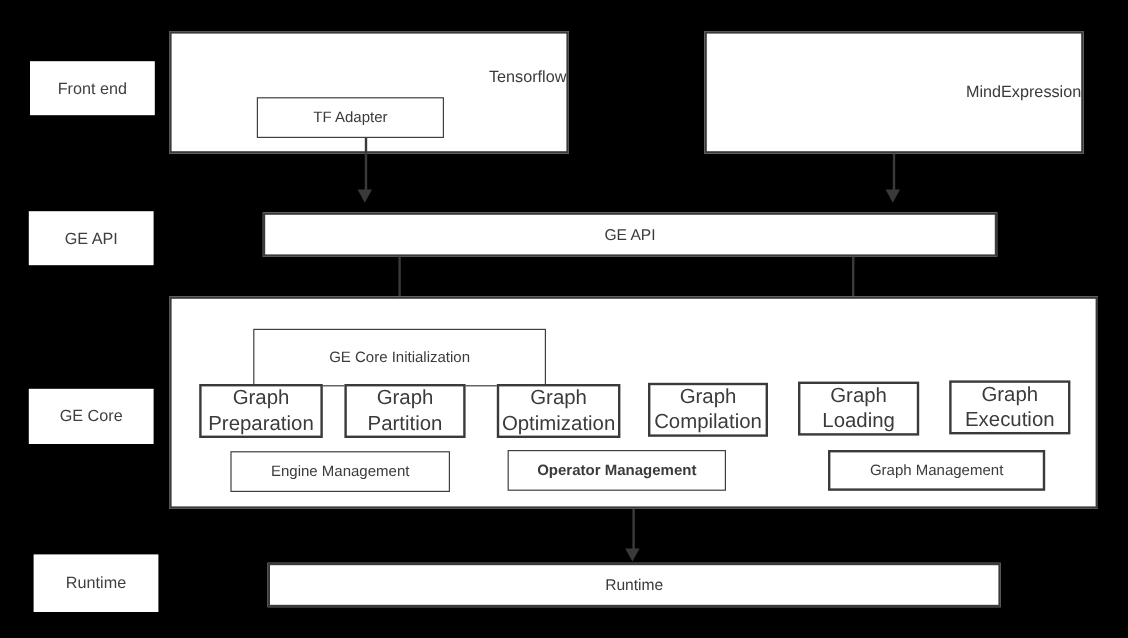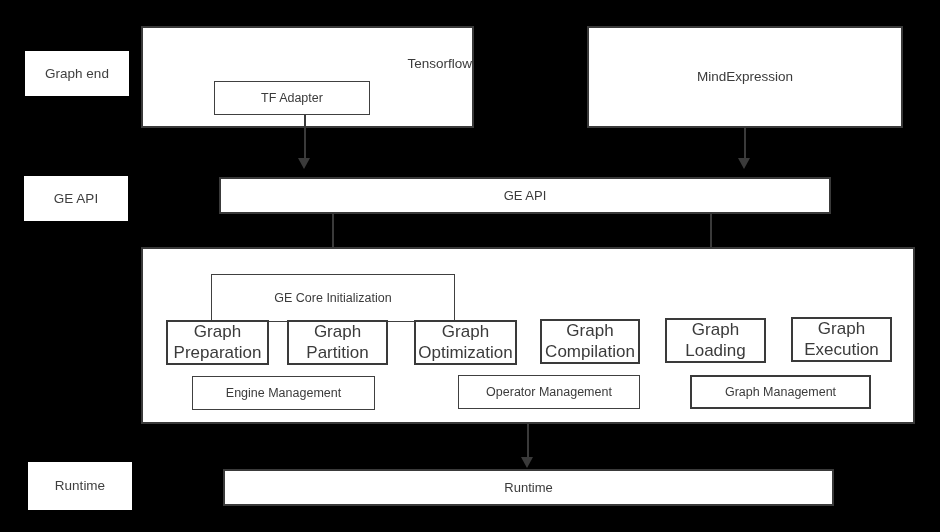--- a/index.html
+++ b/index.html
@@ -82,41 +82,44 @@
     border-right: 6px solid transparent;
     border-top: 11px solid #3a3a3a;
   }
 </style>
 </head>
 <body>
 
 <div id="canvas">
 
   <div class="box tier-label" style="left:25px; top:51px; width:104px; height:45px;">
-    <span>Graph end</span>
+    <span>Front end</span>
   </div>
 
   <div class="box tier-label" style="left:24px; top:176px; width:104px; height:45px;">
     <span>GE API</span>
   </div>
 
+  <div class="box tier-label" style="left:24px; top:324px; width:104px; height:46px;">
+    <span>GE Core</span>
+  </div>
 
   <div class="box tier-label" style="left:28px; top:462px; width:104px; height:48px;">
     <span>Runtime</span>
   </div>
 
   <div class="box outlined panel" style="left:141px; top:26px; width:333px; height:102px;">
     <span>Tensorflow</span>
   </div>
 
   <div class="box thin" style="left:214px; top:81px; width:156px; height:34px; font-size:12.5px;">
     <span>TF Adapter</span>
   </div>
 
-  <div class="box outlined panel-plain" style="left:587px; top:26px; width:316px; height:102px;">
+  <div class="box outlined panel-plain" style="left:587px; top:26px; width:316px; height:102px;justify-content:flex-end;">
     <span>MindExpression</span>
   </div>
 
   <div class="conn">
     <div class="conn-line" style="left:304px; top:115px; height:45px;"></div>
     <div class="conn-head" style="left:298px; top:158px;"></div>
   </div>
 
   <div class="conn">
     <div class="conn-line" style="left:744px; top:128px; height:32px;"></div>
@@ -171,21 +174,21 @@
 
   <div class="box outlined cell" style="left:791px; top:317px; width:101px; height:45px;">
     <span>Graph
 Execution</span>
   </div>
 
   <div class="box thin cell-wide" style="left:192px; top:376px; width:183px; height:34px;">
     <span>Engine Management</span>
   </div>
 
-  <div class="box thin cell-wide" style="left:458px; top:375px; width:182px; height:34px;">
+  <div class="box thin cell-wide" style="left:423px; top:375px; width:182px; height:34px;font-weight:bold;">
     <span>Operator Management</span>
   </div>
 
   <div class="box outlined cell-wide" style="left:690px; top:375px; width:181px; height:34px;text-align:center;">
     <span>Graph Management</span>
   </div>
 
   <div class="conn">
     <div class="conn-line" style="left:527px; top:424px; height:36px;"></div>
     <div class="conn-head" style="left:521px; top:457px;"></div>

